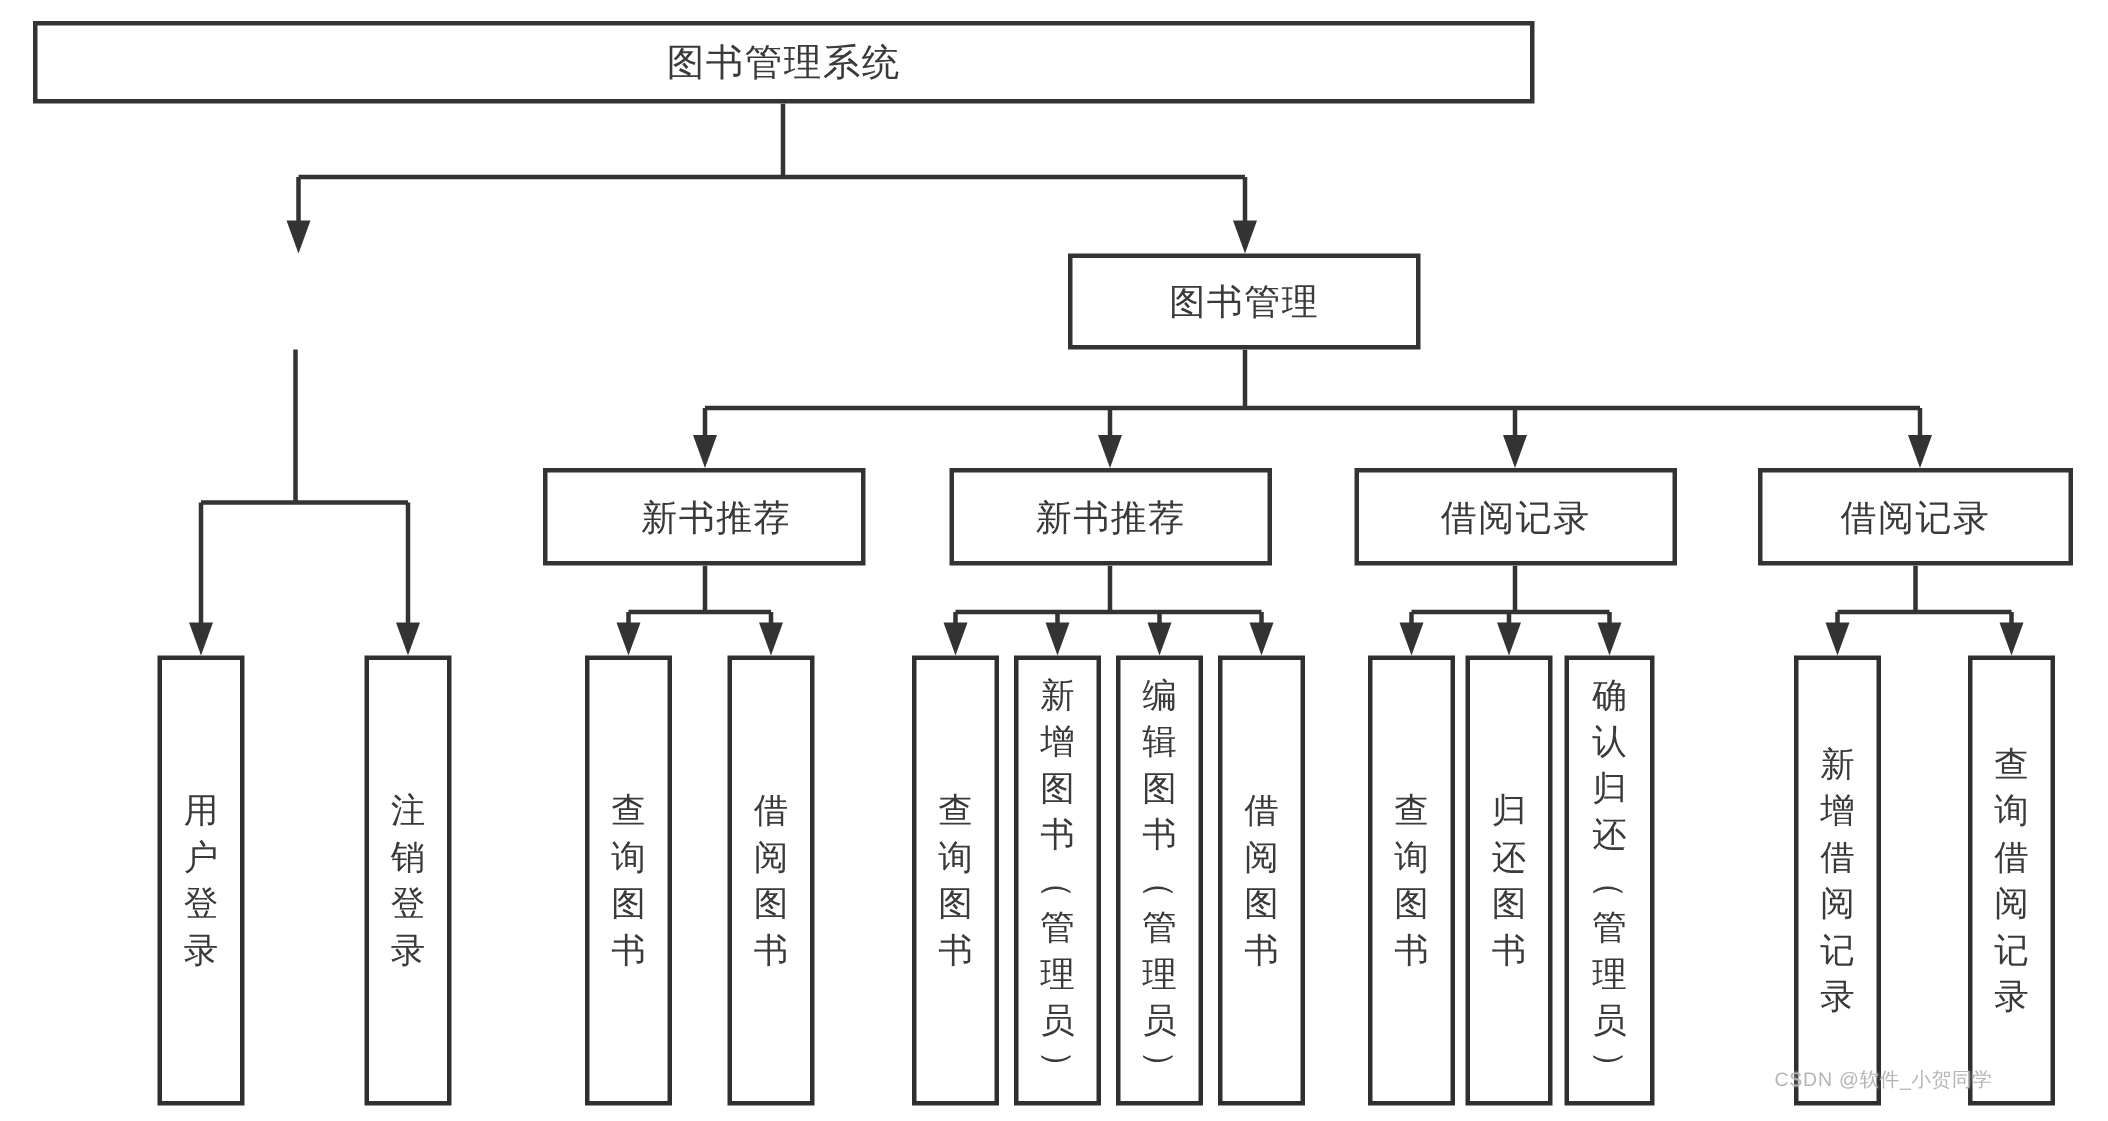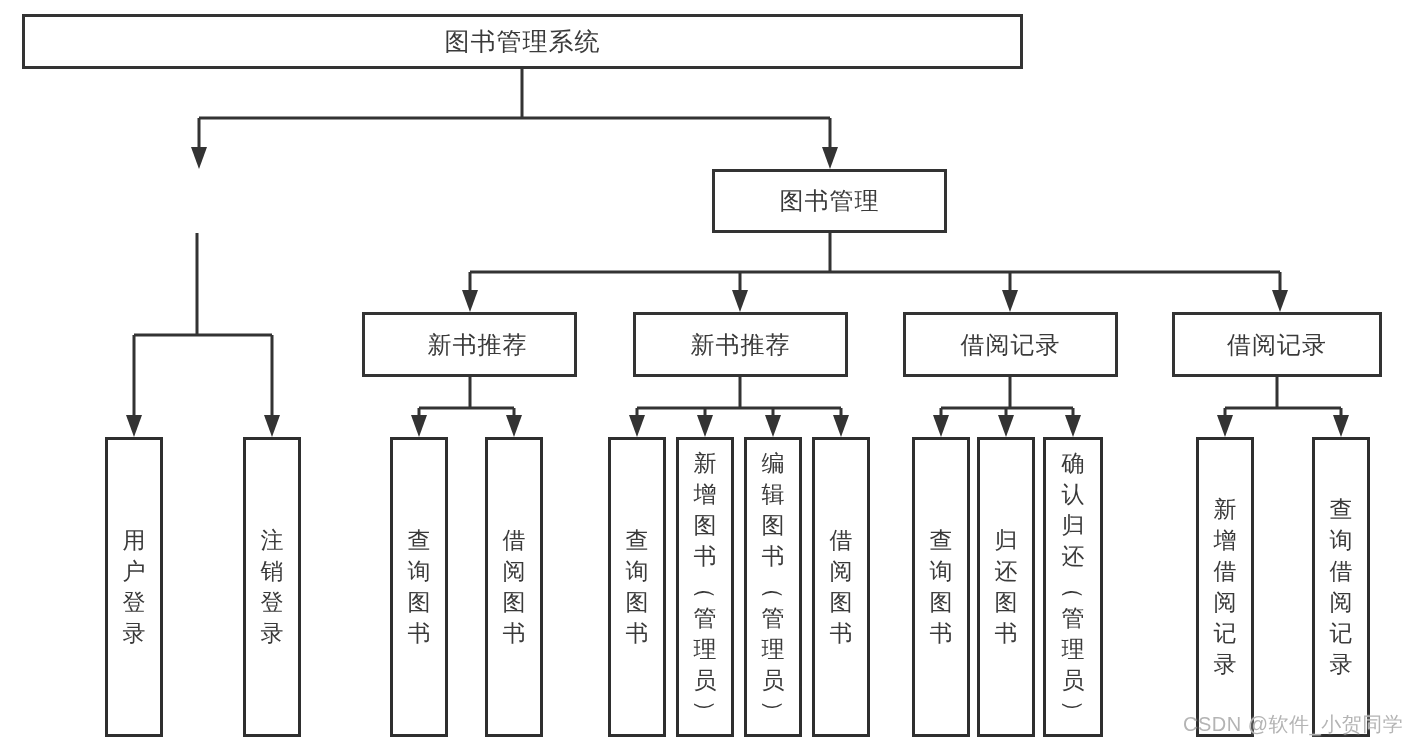--- a/index.html
+++ b/index.html
@@ -15,21 +15,21 @@
   }
   .vbox{
     position:absolute;box-sizing:border-box;background:#ffffff;border:3px solid #2f2f2f;
     display:flex;flex-direction:column;align-items:center;justify-content:center;
     font-size:23px;color:#3a3a3a;z-index:2;
   }
   .vbox .vchar{display:block;height:31px;line-height:31px;text-align:center;}
   .vbox .rot{transform:rotate(90deg);}
   #watermark{
     position:absolute;left:1183px;top:711px;z-index:10;
-    font-size:20px;letter-spacing:0.5px;color:#b4b4b4;
+    font-size:13px;letter-spacing:0.5px;color:#b4b4b4;
     text-shadow:0 0 2px rgba(255,255,255,0.8);white-space:nowrap;
   }
 </style>
 </head>
 <body>
 
 <div id="stage">
 
   <svg id="wires" width="1405" height="747" viewBox="0 0 1405 747" fill="none" stroke="#333333" stroke-width="3">
 

